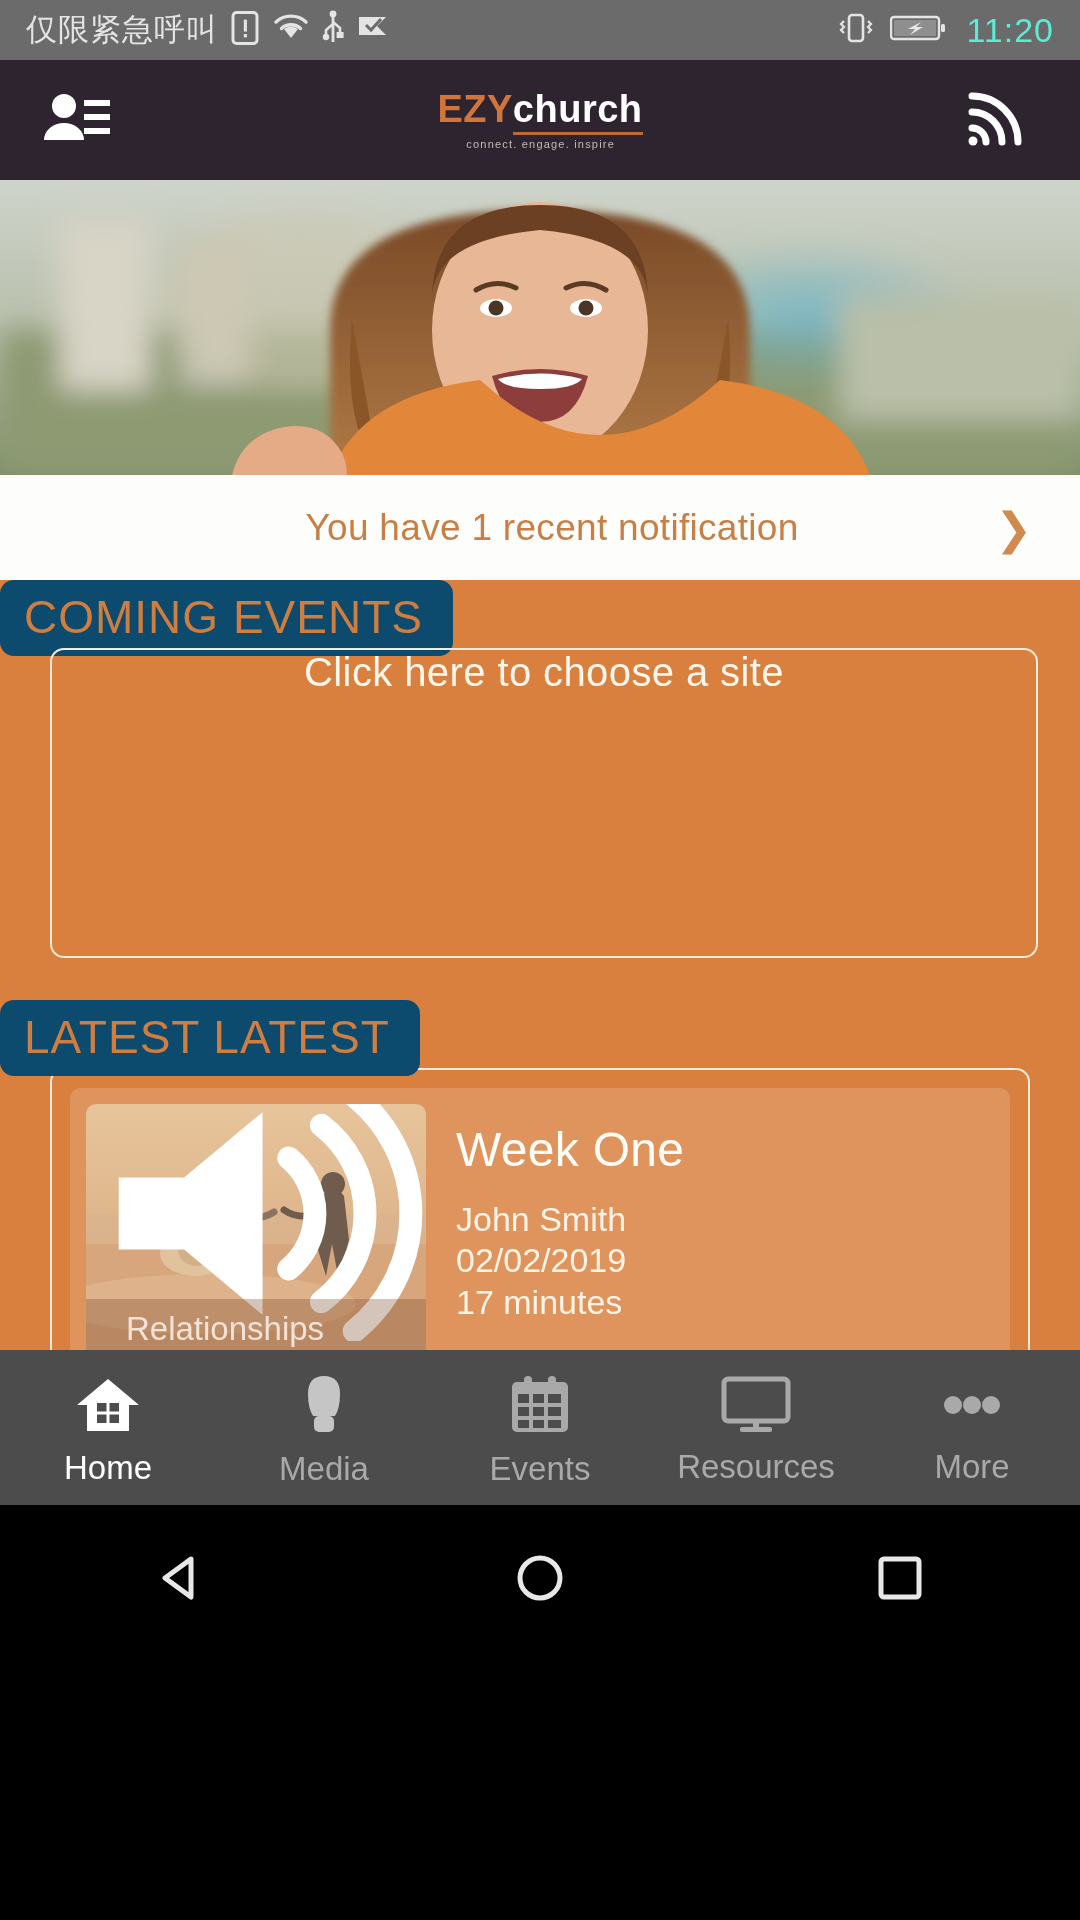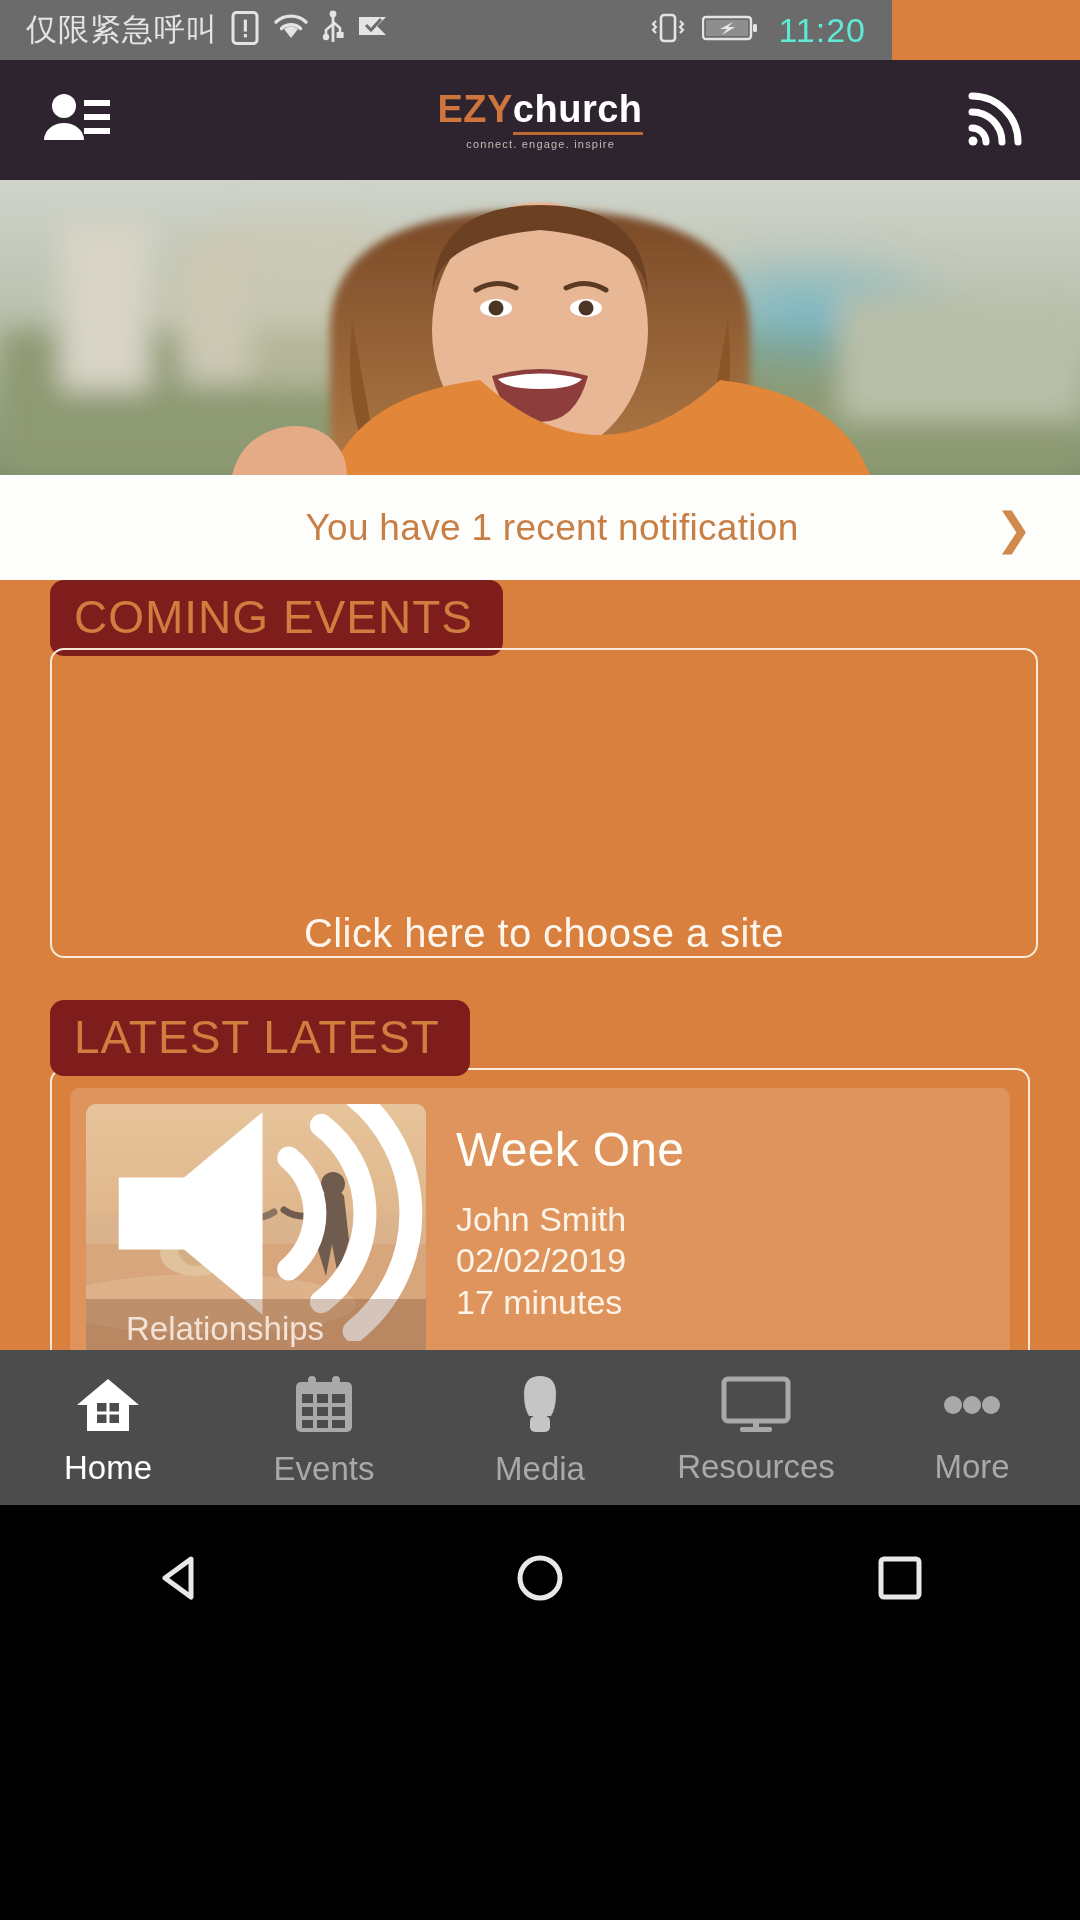--- a/index.html
+++ b/index.html
@@ -5,21 +5,21 @@
   * { margin:0; padding:0; box-sizing:border-box; }
   html,body {
     width:1080px; height:1920px;
     font-family:"Liberation Sans", sans-serif;
     background:#000; overflow:hidden;
   }
   .phone { position:relative; width:1080px; height:1920px; background:#d9803f; }
 
   
   .statusbar {
-    position:absolute; top:0; left:0; width:892px; height:60px;
+    position:absolute; top:0; left:0; width:1080px; height:60px;
     background:#6b6b6b; display:flex; align-items:center;
     padding:0 26px; color:#e8e8e8;
   }
   .sb-left { display:flex; align-items:center; gap:12px; flex:1; }
   .sb-right { display:flex; align-items:center; gap:14px; }
   .sb-carrier { font-size:31px; letter-spacing:1px; color:#e4e4e4; }
   .sb-time { font-size:34px; color:#5eead4; margin-left:6px; letter-spacing:1px; }
   .ic { display:inline-block; }
 
   
@@ -53,30 +53,29 @@
     font-size:44px; color:#d08a4e; font-weight:300;
   }
 
   
   .main {
     position:absolute; top:580px; left:0; width:1080px; height:770px;
     background:#d9803f; overflow:hidden;
   }
 
   .tabcard {
-    background:#7f1d1d; border-radius:14px;
+    background:#0c4a6e; border-radius:14px;
     display:inline-block; padding:14px 30px 16px 24px;
-    margin-left:50px;
   }
   .tabcard-label { font-size:46px; color:#cf7e3f; letter-spacing:1px; line-height:1; }
 
   .panel {
     margin:-8px 42px 0 50px; border:2px solid #f6ead8;
     border-radius:14px; height:310px;
-    display:flex; align-items:flex-end; justify-content:center;
+    display:flex; align-items:flex-start; justify-content:center;
     position:relative;
   }
   .panel-placeholder { font-size:40px; color:#fdf6ec; letter-spacing:0.4px; }
 
   .panel-media {
     margin:-8px 50px 0 50px; border:2px solid #f6ead8;
     border-radius:14px; padding:18px; min-height:300px;
   }
   .media-row {
     background:rgba(255,255,255,0.16); border-radius:10px;
@@ -347,20 +346,29 @@
           <path d="M33 4 L64 30 L54 30 L54 56 L12 56 L12 30 L2 30 Z" fill="#ffffff"></path>
           <rect x="22" y="28" width="22" height="20" fill="#4c4c4c"></rect>
           <rect x="31.5" y="28" width="3" height="20" fill="#ffffff"></rect>
           <rect x="22" y="36.5" width="22" height="3" fill="#ffffff"></rect>
         </svg>
       </span>
       <span class="navlabel">Home</span>
     </div>
     <div class="navitem">
       <span>
+        <svg width="52" height="62" viewBox="0 0 52 62">
+          <path d="M26 2 q16 0 16 18 q0 14 -5 22 l-22 0 q-5 -8 -5 -22 q0 -18 16 -18 Z" fill="#c5c5c5"></path>
+          <rect x="16" y="42" width="20" height="16" rx="5" fill="#c5c5c5"></rect>
+        </svg>
+      </span>
+      <span class="navlabel">Media</span>
+    </div>
+    <div class="navitem">
+      <span>
         <svg width="64" height="62" viewBox="0 0 64 62">
           <rect x="4" y="8" width="56" height="50" rx="5" fill="#a9a9a9"></rect>
           <rect x="16" y="2" width="8" height="14" rx="4" fill="#a9a9a9"></rect>
           <rect x="40" y="2" width="8" height="14" rx="4" fill="#a9a9a9"></rect>
           <g fill="#4c4c4c">
             <rect x="10" y="20" width="11" height="9"></rect>
               <rect x="25" y="20" width="11" height="9"></rect>
               <rect x="40" y="20" width="13" height="9"></rect>
             <rect x="10" y="33" width="11" height="9"></rect>
               <rect x="25" y="33" width="11" height="9"></rect>
@@ -368,29 +376,20 @@
             <rect x="10" y="46" width="11" height="8"></rect>
               <rect x="25" y="46" width="11" height="8"></rect>
               <rect x="40" y="46" width="13" height="8"></rect>
           </g>
         </svg>
       </span>
       <span class="navlabel">Events</span>
     </div>
     <div class="navitem">
       <span>
-        <svg width="52" height="62" viewBox="0 0 52 62">
-          <path d="M26 2 q16 0 16 18 q0 14 -5 22 l-22 0 q-5 -8 -5 -22 q0 -18 16 -18 Z" fill="#c5c5c5"></path>
-          <rect x="16" y="42" width="20" height="16" rx="5" fill="#c5c5c5"></rect>
-        </svg>
-      </span>
-      <span class="navlabel">Media</span>
-    </div>
-    <div class="navitem">
-      <span>
         <svg width="72" height="58" viewBox="0 0 72 58">
           <rect x="4" y="3" width="64" height="42" rx="4" fill="none" stroke="#a9a9a9" stroke-width="5"></rect>
           <rect x="33" y="45" width="6" height="8" fill="#a9a9a9"></rect>
           <rect x="20" y="51" width="32" height="5" rx="2" fill="#a9a9a9"></rect>
         </svg>
       </span>
       <span class="navlabel">Resources</span>
     </div>
     <div class="navitem">
       <span>

